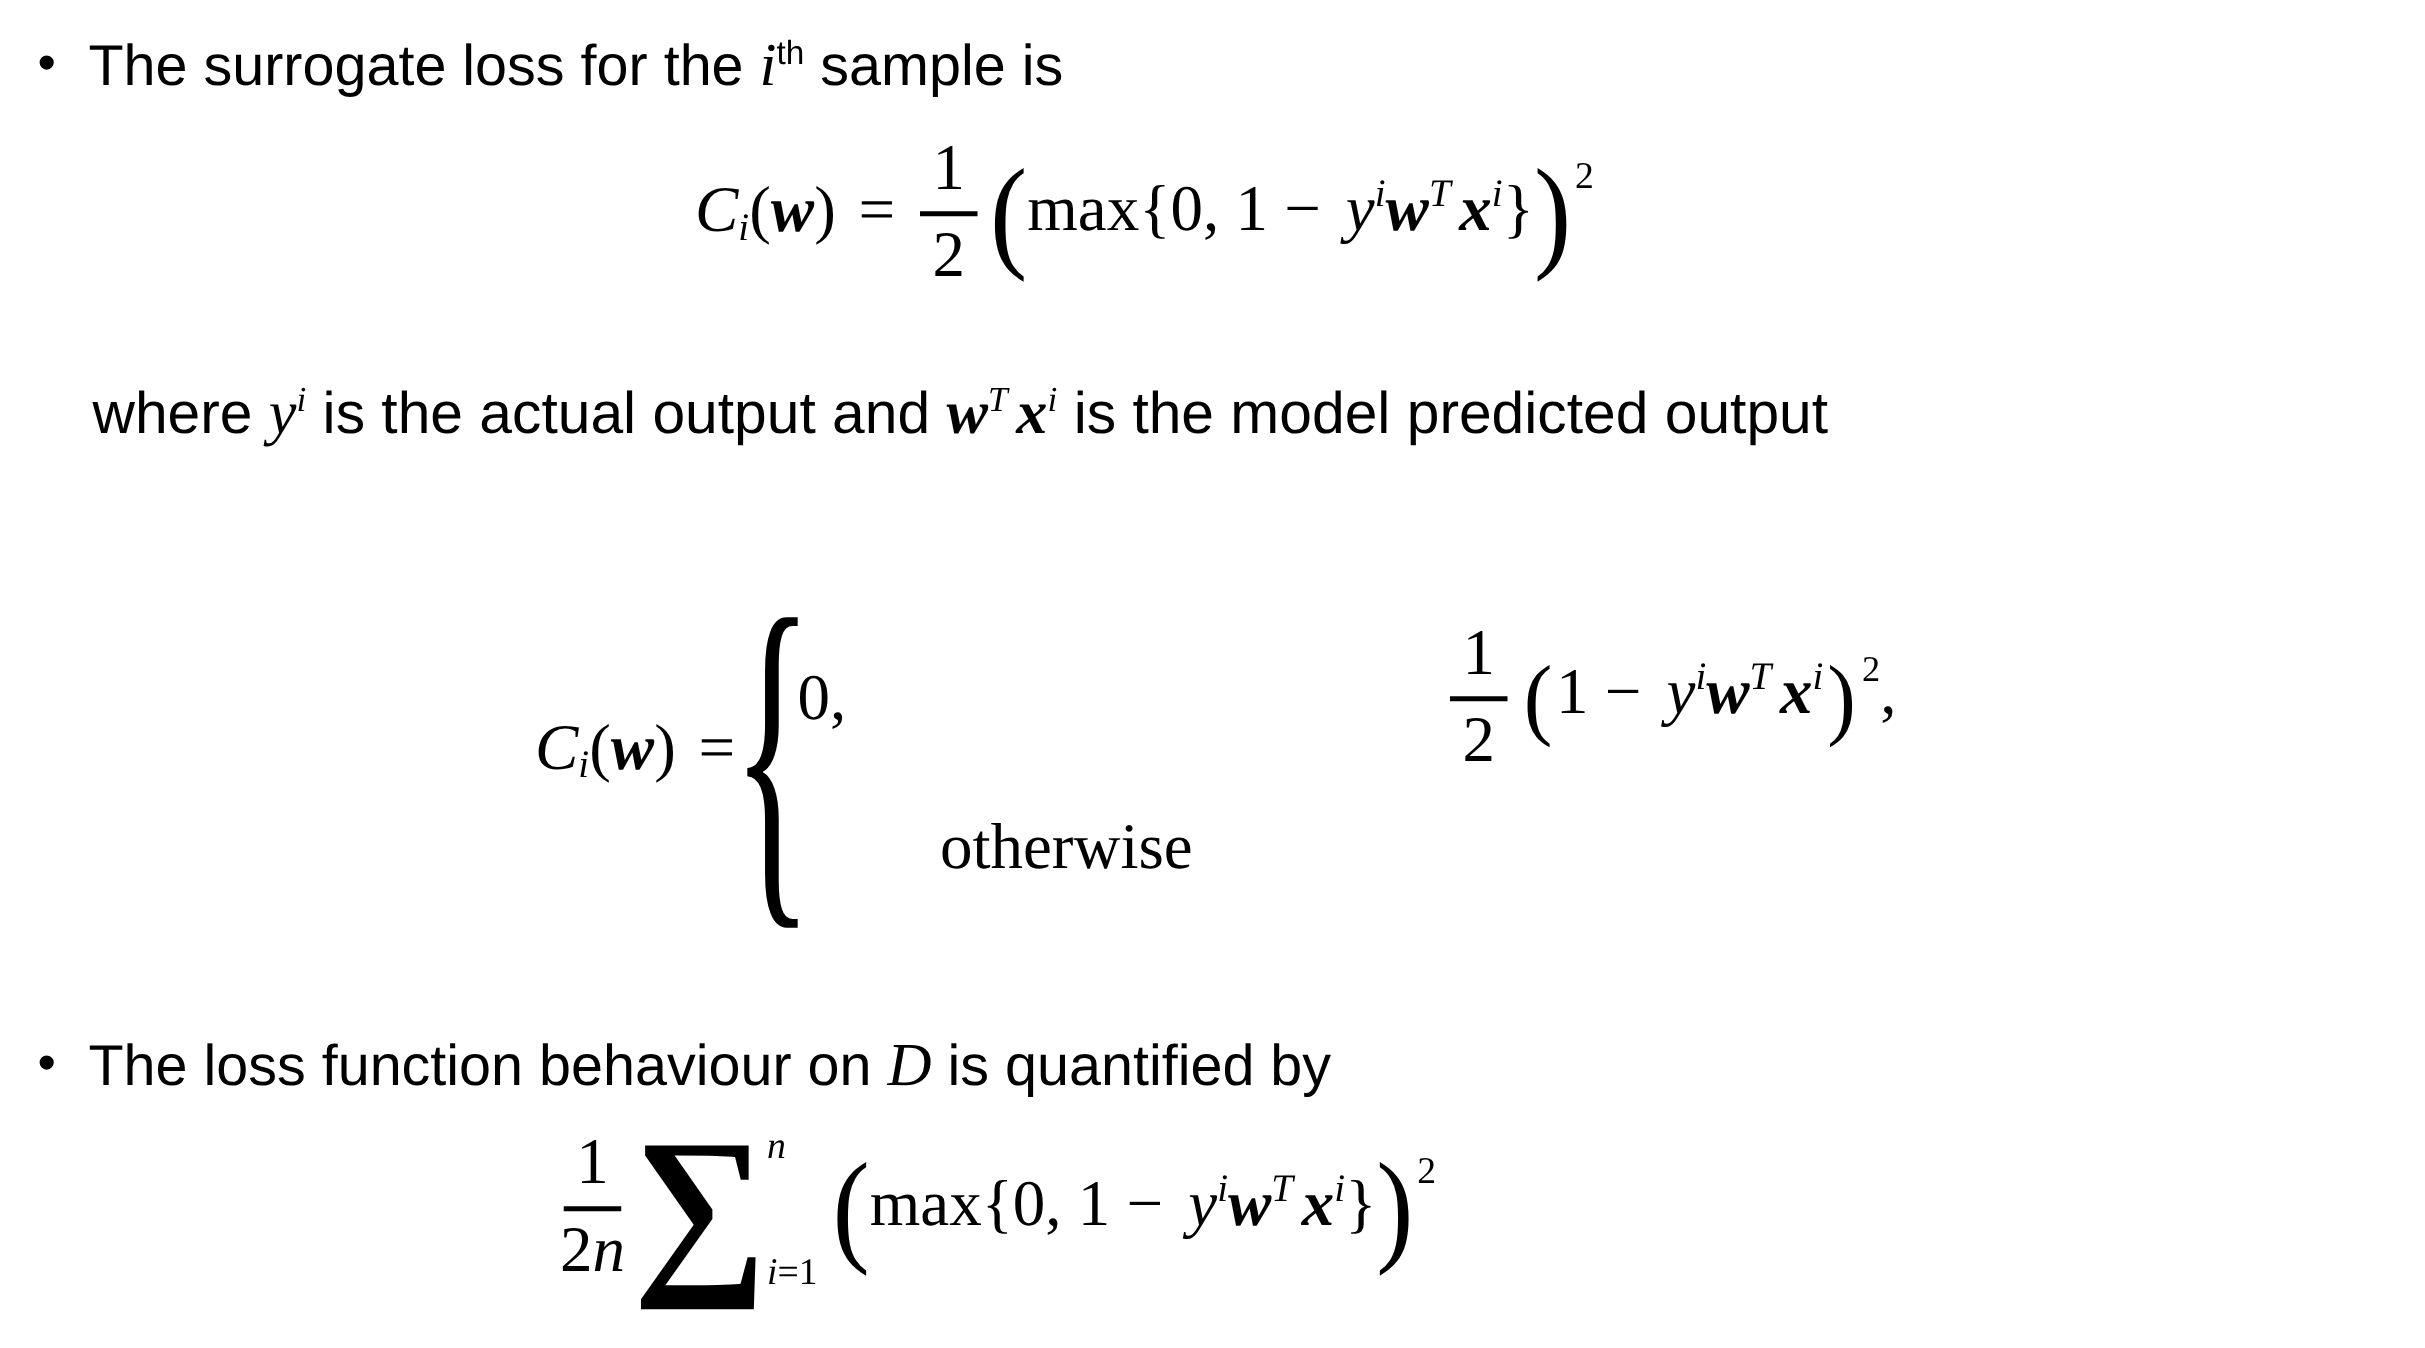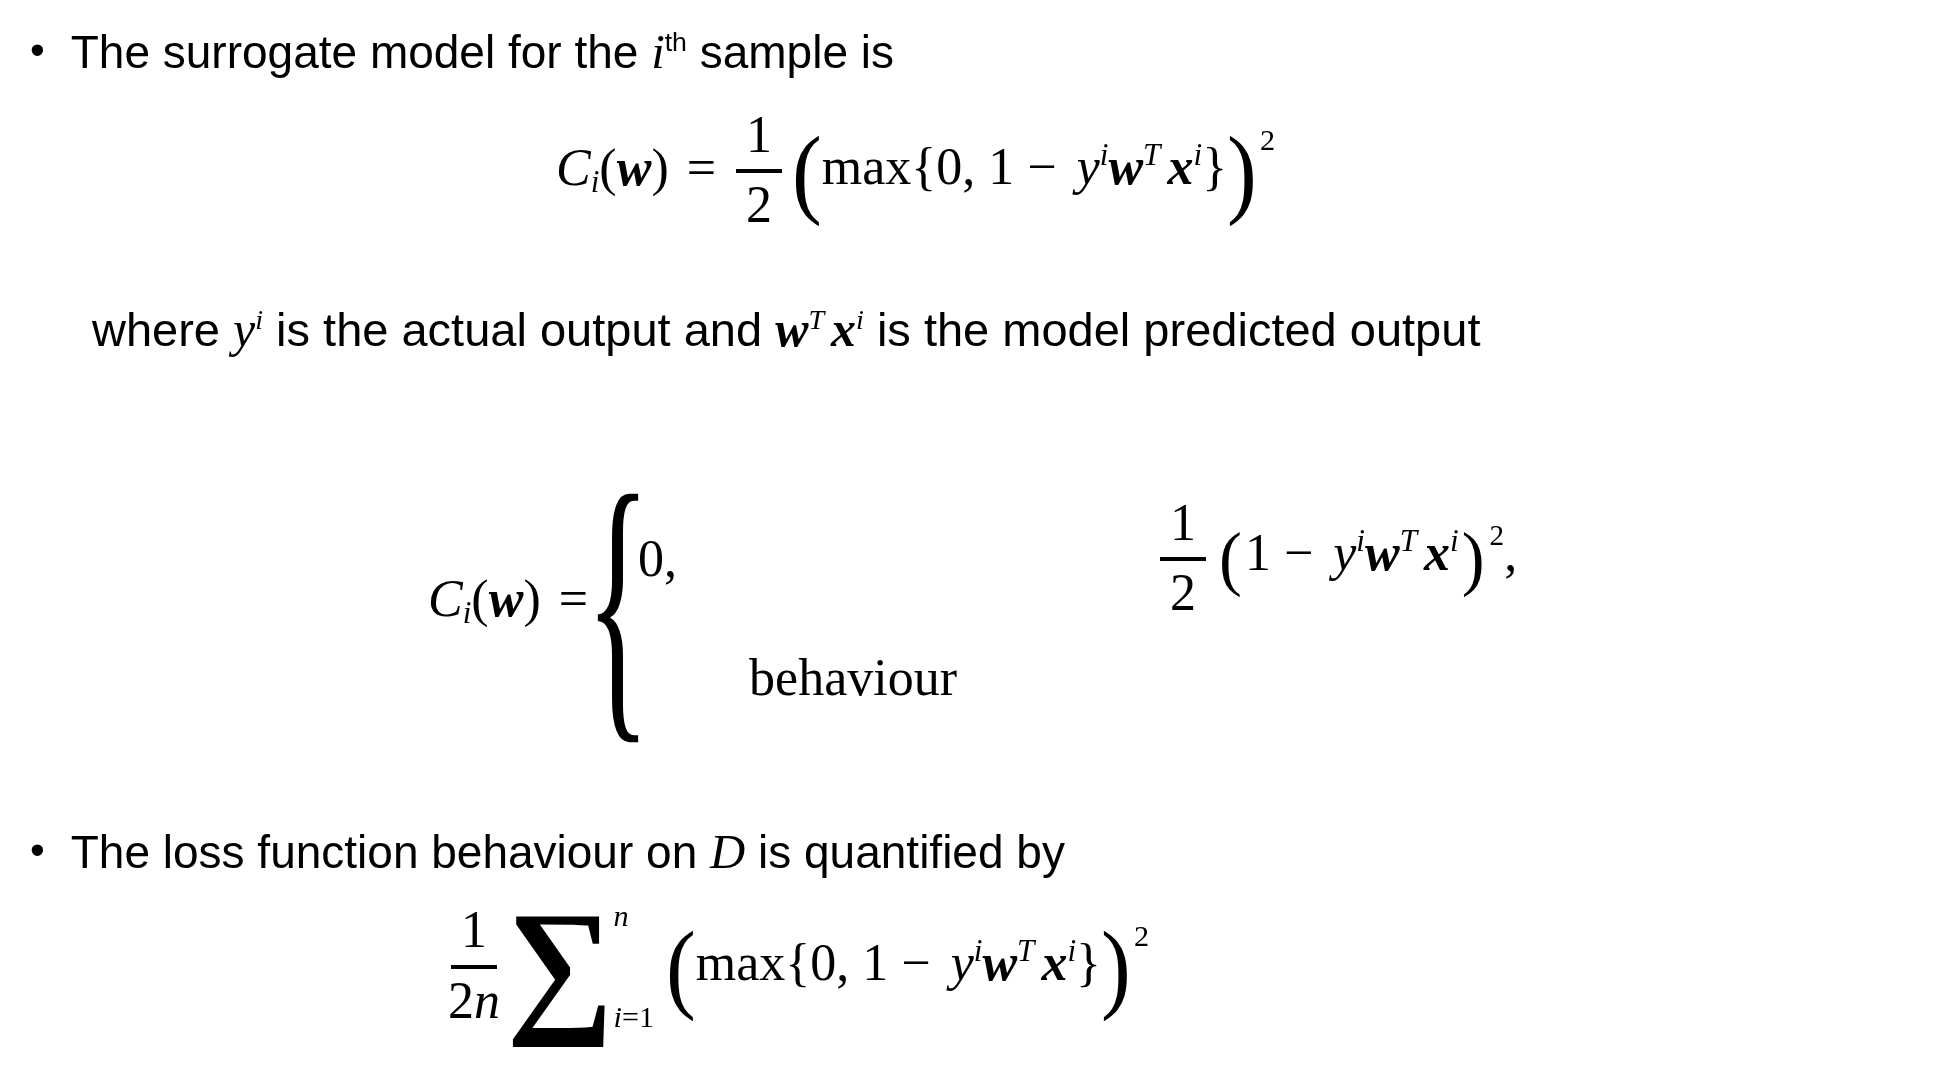--- a/index.html
+++ b/index.html
@@ -4,21 +4,21 @@
 <style>
   html,body{margin:0;padding:0;}
   body{
     width:1940px;height:1078px;background:#ffffff;color:#000;
     position:relative;overflow:hidden;
     font-family:"Liberation Sans",sans-serif;
   }
   
   .bullet-line{position:absolute;display:flex;align-items:flex-start;font-size:46px;line-height:1.25;}
   .dot{font-size:42px;line-height:1.32;margin-right:26px;}
-  .textline{position:absolute;font-size:47px;line-height:1.2;white-space:nowrap;margin-left:18px;}
+  .textline{position:absolute;font-size:47px;line-height:1.2;white-space:nowrap;}
   
   .mt{font-family:"Liberation Serif",serif;font-style:italic;font-size:1.06em;}
   .mtb{font-family:"Liberation Serif",serif;font-style:italic;font-weight:bold;font-size:1.06em;}
   .sup-s{font-size:0.6em;vertical-align:0.6em;}
   .sup-th{font-size:0.58em;vertical-align:0.62em;font-family:Liberation Sans, sans-serif;font-style:normal;}
   
   .eq{
     position:absolute;display:flex;align-items:center;
     font-family:"Liberation Serif",serif;font-size:52px;color:#000;white-space:nowrap;
   }
@@ -48,21 +48,21 @@
   .sigma{font-size:2.9em;line-height:0.88;font-weight:bold;font-style:normal;}
   .limits{display:flex;flex-direction:column;justify-content:space-between;font-size:0.58em;line-height:1;}
   .lim-up{margin-top:2px;}
   .lim-lo{margin-bottom:0px;}
 </style>
 </head>
 <body>
 
 <div class="bullet-line" style="left:30px;top:22px;">
   <span class="dot">•</span>
-  <span><span>The surrogate model for the </span><span class="mt">i</span><span class="sup-th">th</span><span> sample is</span></span>
+  <span><span>The surrogate loss for the </span><span class="mt">i</span><span class="sup-th">th</span><span> sample is</span></span>
 </div>
 
 <div class="eq" style="left:556px;top:86px;height:168px;">
   <span class="chunk"><span class="mi">C</span><span class="sub">i</span><span>(</span><span class="mb">w</span><span>)</span><span class="rel">=</span></span>
   <span class="frac fx">
       <span class="fnum">1</span>
       <span class="fden">2</span>
     </span>
   <span class="chunk"><span class="bigp">(</span><span>max</span><span>{</span><span>0, 1 − </span><span class="mi sp">y</span><span class="sup">i</span><span class="mb">w</span><span class="sup">T</span><span class="mb sp">x</span><span class="sup">i</span><span>}</span><span class="bigp">)</span><sup class="exp">2</sup></span>
 </div>
@@ -73,21 +73,21 @@
 
 <div class="eq" style="left:428px;top:448px;height:305px;">
   <span class="chunk"><span class="mi">C</span><span class="sub">i</span><span>(</span><span class="mb">w</span><span>)</span><span class="rel">=</span></span>
   <span class="brace">{</span>
   <div class="cases">
     <span class="cval">0,</span>
     <span class="cval"><span class="frac fx">
           <span class="fnum">1</span>
           <span class="fden">2</span>
         </span><span class="midp">(</span><span>1 − </span><span class="mi sp">y</span><span class="sup">i</span><span class="mb">w</span><span class="sup">T</span><span class="mb sp">x</span><span class="sup">i</span><span class="midp">)</span><sup class="exp2">2</sup><span>,</span></span>
-    <span class="ccond">behaviour</span>
+    <span class="ccond">otherwise</span>
   </div>
 </div>
 
 <div class="bullet-line" style="left:30px;top:822px;">
   <span class="dot">•</span>
   <span><span>The loss function behaviour on </span><span class="mt">D</span><span> is quantified by</span></span>
 </div>
 
 <div class="eq" style="left:448px;top:878px;height:175px;">
   <span class="frac">

